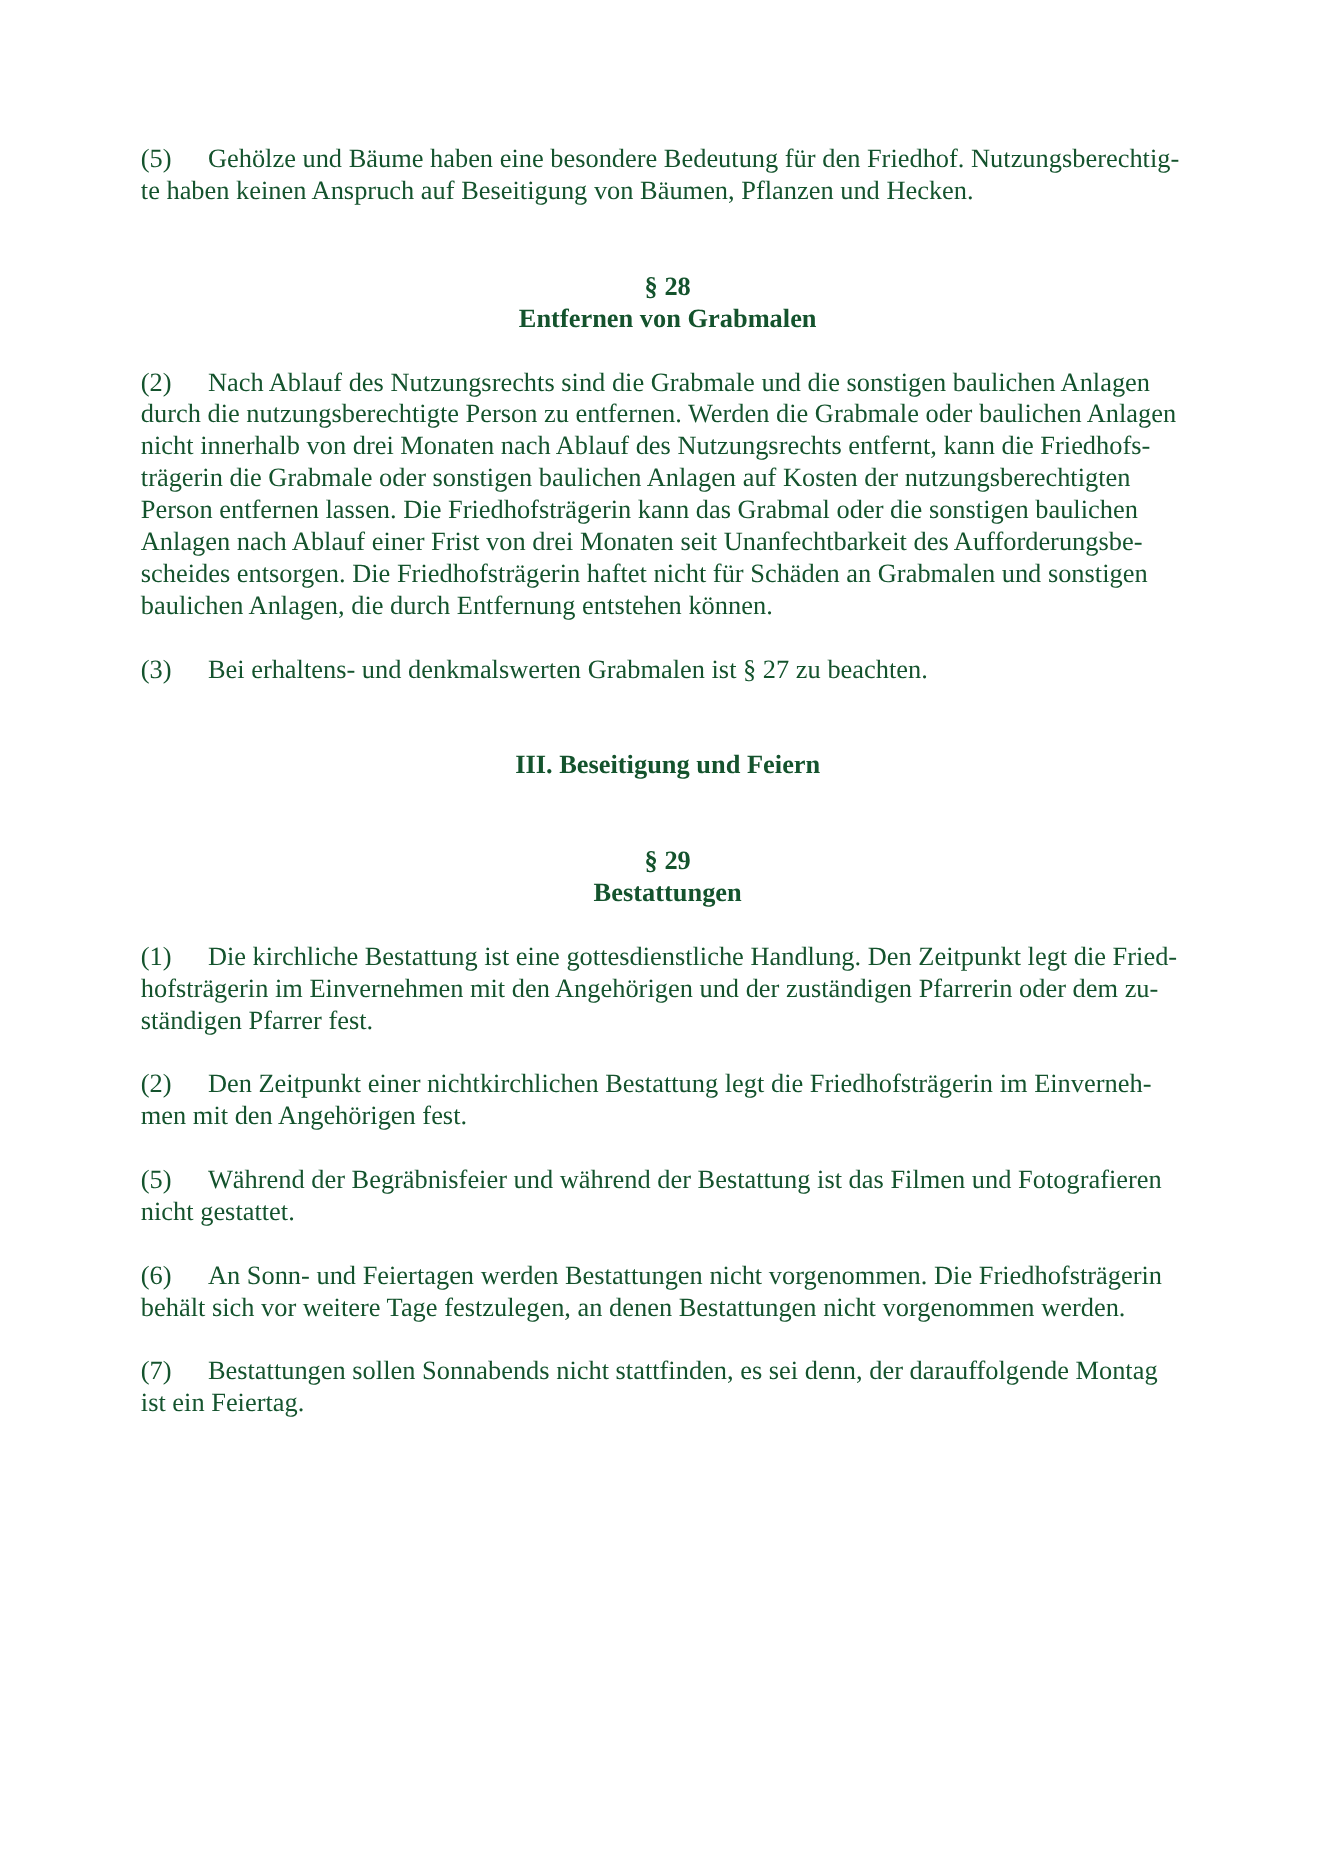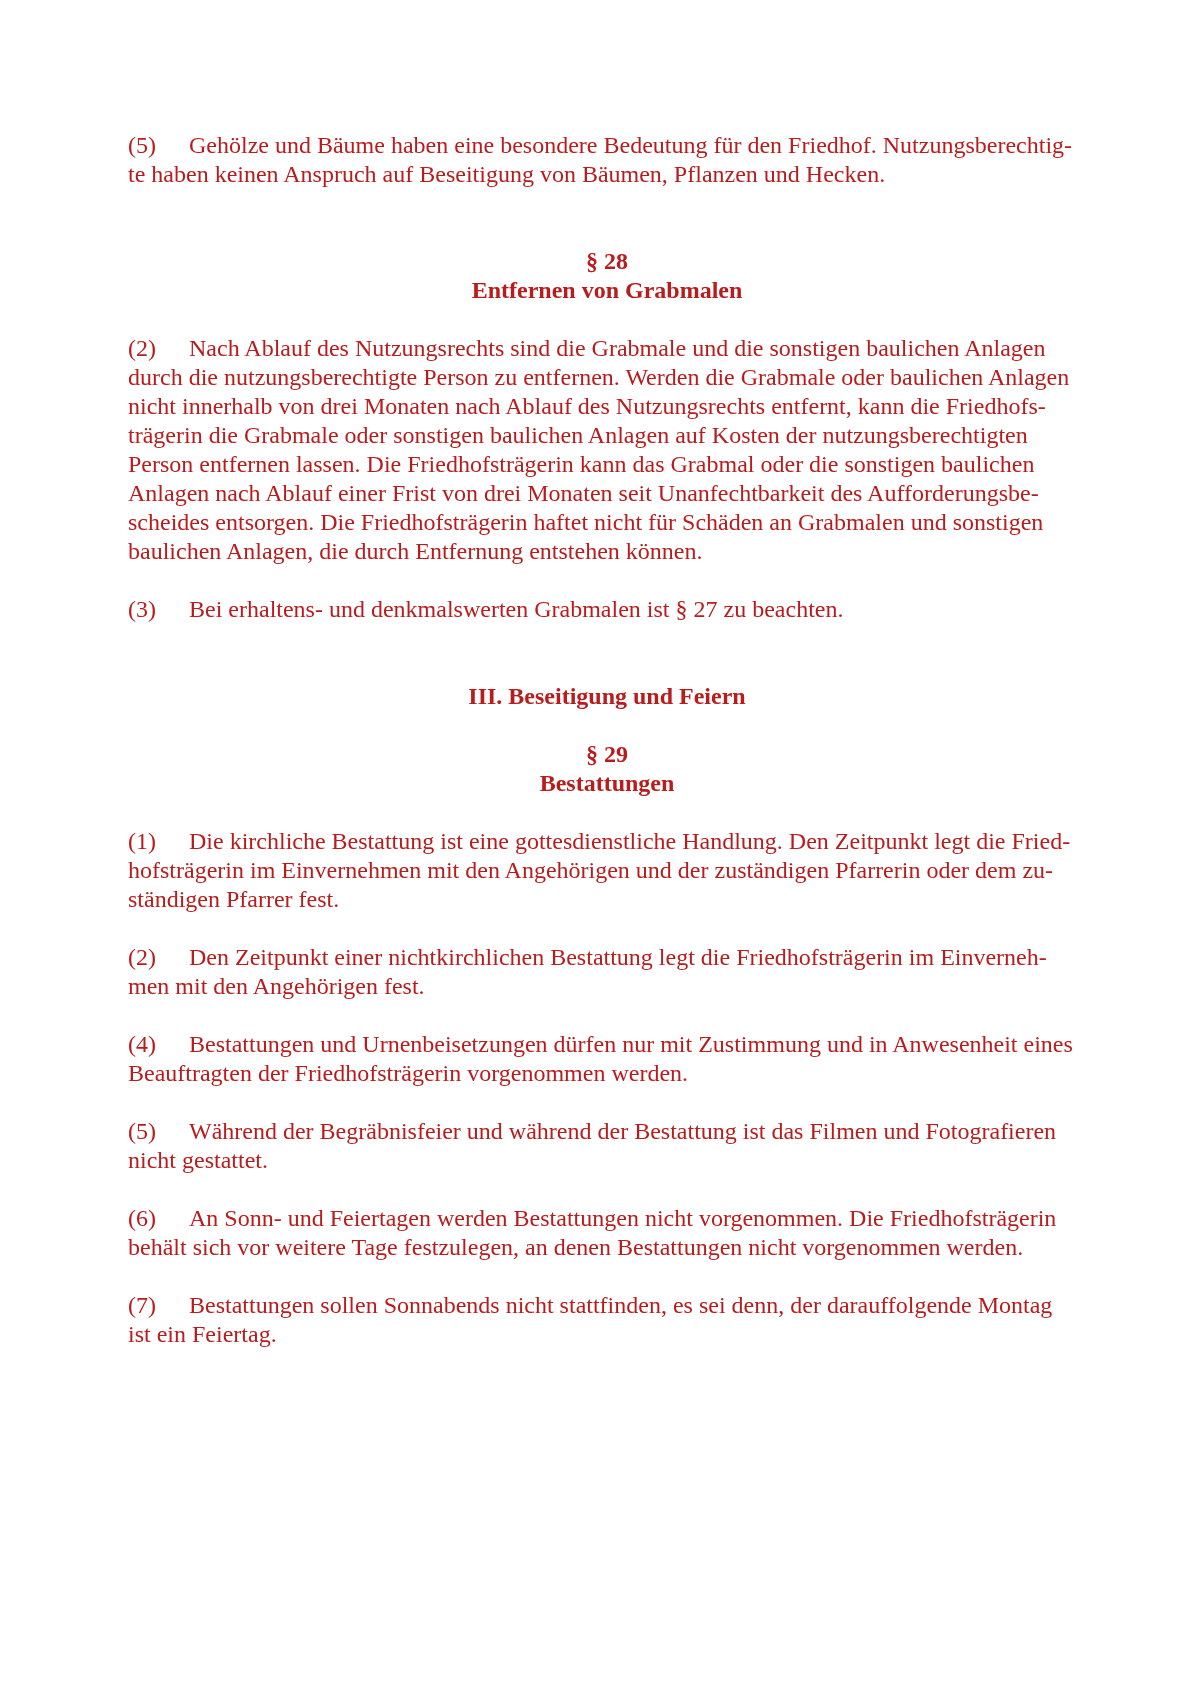--- a/index.html
+++ b/index.html
@@ -5,21 +5,21 @@
   html, body {
     margin: 0;
     padding: 0;
     background: #ffffff;
   }
   .page {
     position: relative;
     width: 1200px;
     height: 1488px;
     background: #ffffff;
-    color: #b91c1c;
+    color: #14532d;
     font-family: "Liberation Serif", "DejaVu Serif", serif;
     font-size: 24px;
     line-height: 29px;
     overflow: hidden;
   }
   .content {
     position: absolute;
     left: 128px;
     top: 131px;
     width: 958px;
@@ -31,21 +31,20 @@
   .block:first-child {
     margin-top: 0;
   }
   .para-heading,
   .section-heading {
     margin-top: 58px;
     text-align: center;
     font-weight: bold;
   }
   .section-heading + .para-heading {
-    margin-top: 29px;
   }
   .pnum {
     display: inline-block;
     width: 61px;
     white-space: nowrap;
   }
   .footer-left {
     position: absolute;
     left: 128px;
     top: 1602px;
@@ -67,21 +66,20 @@
 <div class="page">
   <div class="content">
       <div class="block para"><span class="pnum">(5)</span>Gehölze und Bäume haben eine besondere Bedeutung für den Friedhof. Nutzungsberechtig-<br>te haben keinen Anspruch auf Beseitigung von Bäumen, Pflanzen und Hecken.</div>
       <div class="block para-heading">§ 28<br>Entfernen von Grabmalen</div>
       <div class="block para"><span class="pnum">(2)</span>Nach Ablauf des Nutzungsrechts sind die Grabmale und die sonstigen baulichen Anlagen<br>durch die nutzungsberechtigte Person zu entfernen. Werden die Grabmale oder baulichen Anlagen<br>nicht innerhalb von drei Monaten nach Ablauf des Nutzungsrechts entfernt, kann die Friedhofs-<br>trägerin die Grabmale oder sonstigen baulichen Anlagen auf Kosten der nutzungsberechtigten<br>Person entfernen lassen. Die Friedhofsträgerin kann das Grabmal oder die sonstigen baulichen<br>Anlagen nach Ablauf einer Frist von drei Monaten seit Unanfechtbarkeit des Aufforderungsbe-<br>scheides entsorgen. Die Friedhofsträgerin haftet nicht für Schäden an Grabmalen und sonstigen<br>baulichen Anlagen, die durch Entfernung entstehen können.</div>
       <div class="block para"><span class="pnum">(3)</span>Bei erhaltens- und denkmalswerten Grabmalen ist § 27 zu beachten.</div>
       <div class="block section-heading">III. Beseitigung und Feiern</div>
       <div class="block para-heading">§ 29<br>Bestattungen</div>
       <div class="block para"><span class="pnum">(1)</span>Die kirchliche Bestattung ist eine gottesdienstliche Handlung. Den Zeitpunkt legt die Fried-<br>hofsträgerin im Einvernehmen mit den Angehörigen und der zuständigen Pfarrerin oder dem zu-<br>ständigen Pfarrer fest.</div>
       <div class="block para"><span class="pnum">(2)</span>Den Zeitpunkt einer nichtkirchlichen Bestattung legt die Friedhofsträgerin im Einverneh-<br>men mit den Angehörigen fest.</div>
-      <div class="block para"><span class="pnum">(4)</span>Bestattungen und Urnenbeisetzungen dürfen nur mit Zustimmung und in Anwesenheit eines<br>Beauftragten der Friedhofsträgerin vorgenommen werden.</div>
       <div class="block para"><span class="pnum">(5)</span>Während der Begräbnisfeier und während der Bestattung ist das Filmen und Fotografieren<br>nicht gestattet.</div>
       <div class="block para"><span class="pnum">(6)</span>An Sonn- und Feiertagen werden Bestattungen nicht vorgenommen. Die Friedhofsträgerin<br>behält sich vor weitere Tage festzulegen, an denen Bestattungen nicht vorgenommen werden.</div>
       <div class="block para"><span class="pnum">(7)</span>Bestattungen sollen Sonnabends nicht stattfinden, es sei denn, der darauffolgende Montag<br>ist ein Feiertag.</div>
     </div>
 
 
   <div class="page-number">17</div>
 </div>
 
 </body></html>

